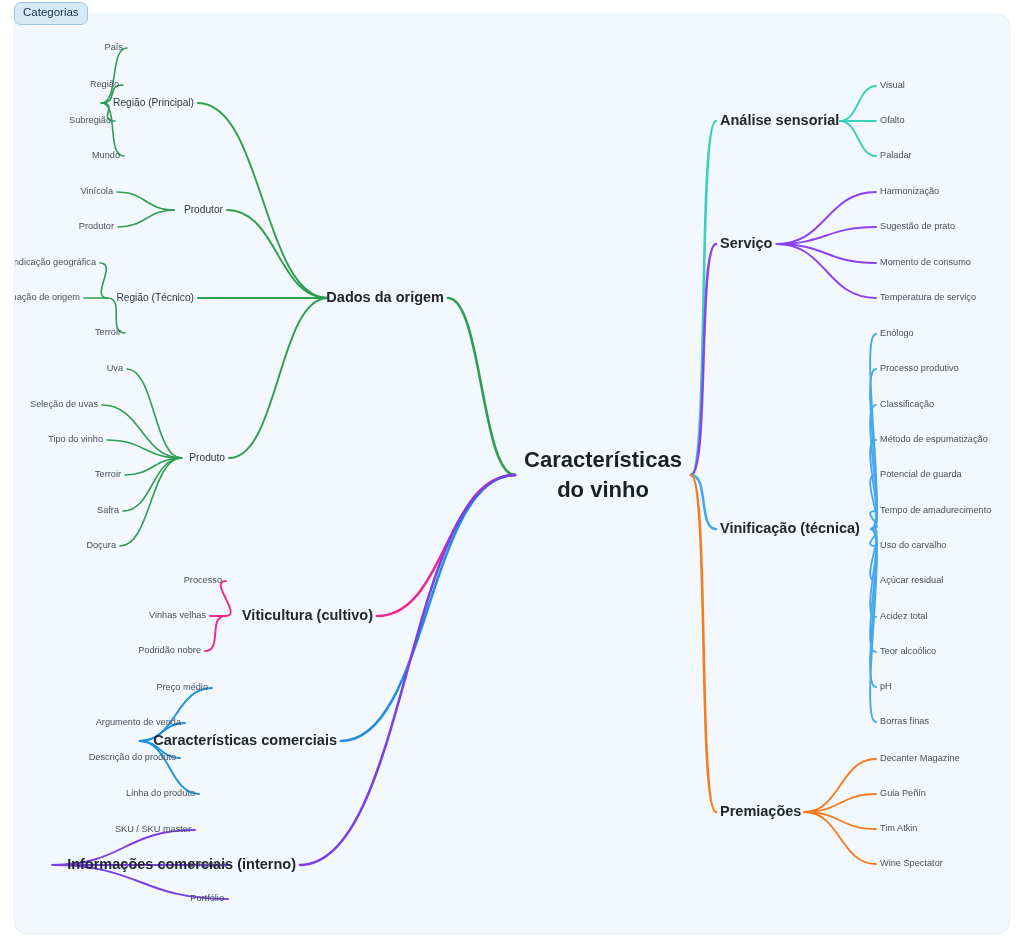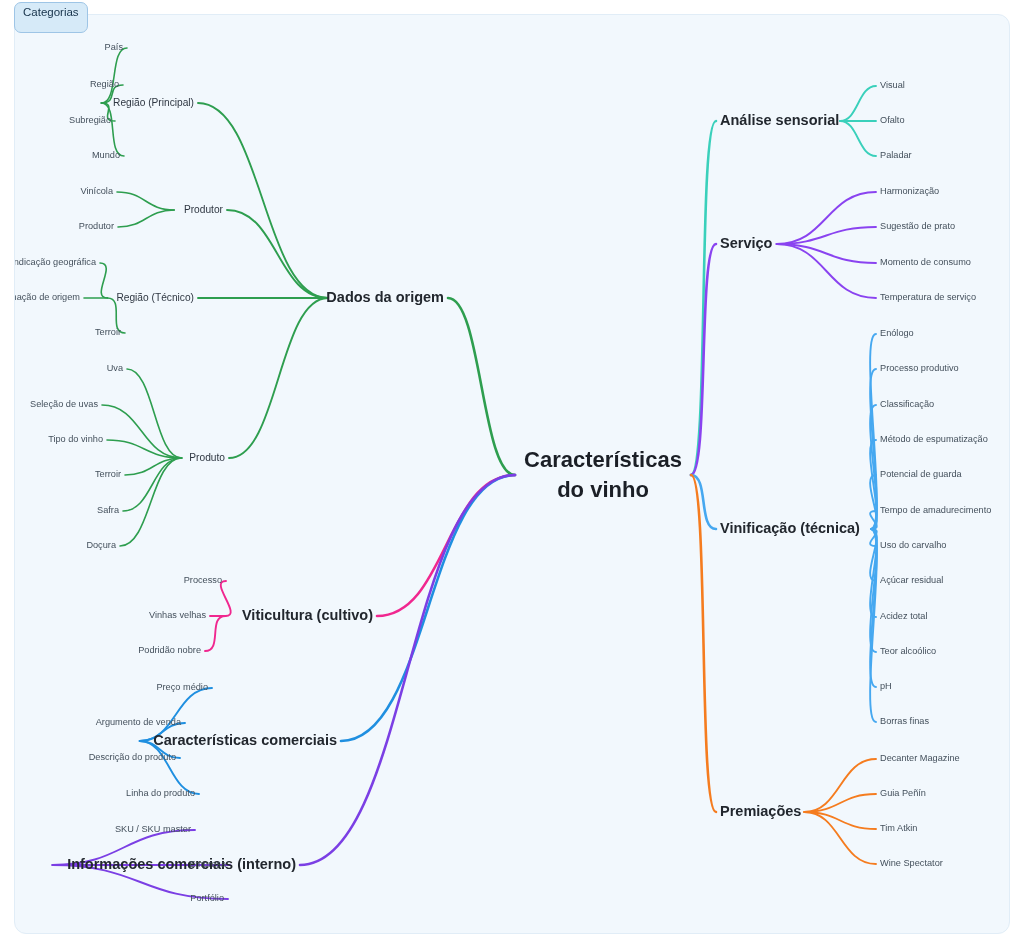--- a/index.html
+++ b/index.html
@@ -17,21 +17,21 @@
   #badge {
     position: absolute;
     left: 14px; top: 2px;
     z-index: 5;
     background: #d6eaf8;
     border: 1px solid #9ec5e6;
     border-radius: 7px;
     color: #16324a;
     font-size: 11.5px;
     line-height: 1;
-    padding: 4px 8px 13px 8px;
+    padding: 4px 8px 5px 8px;
     white-space: nowrap;
     font-family: "Liberation Sans", sans-serif;
   }
   #canvas-frame {
     position: absolute;
     left: 14px; top: 14px;
     width: 996px; height: 920px;
     background: #f2f8fd;
     border: 1px solid #e1edf7;
     border-radius: 12px;

